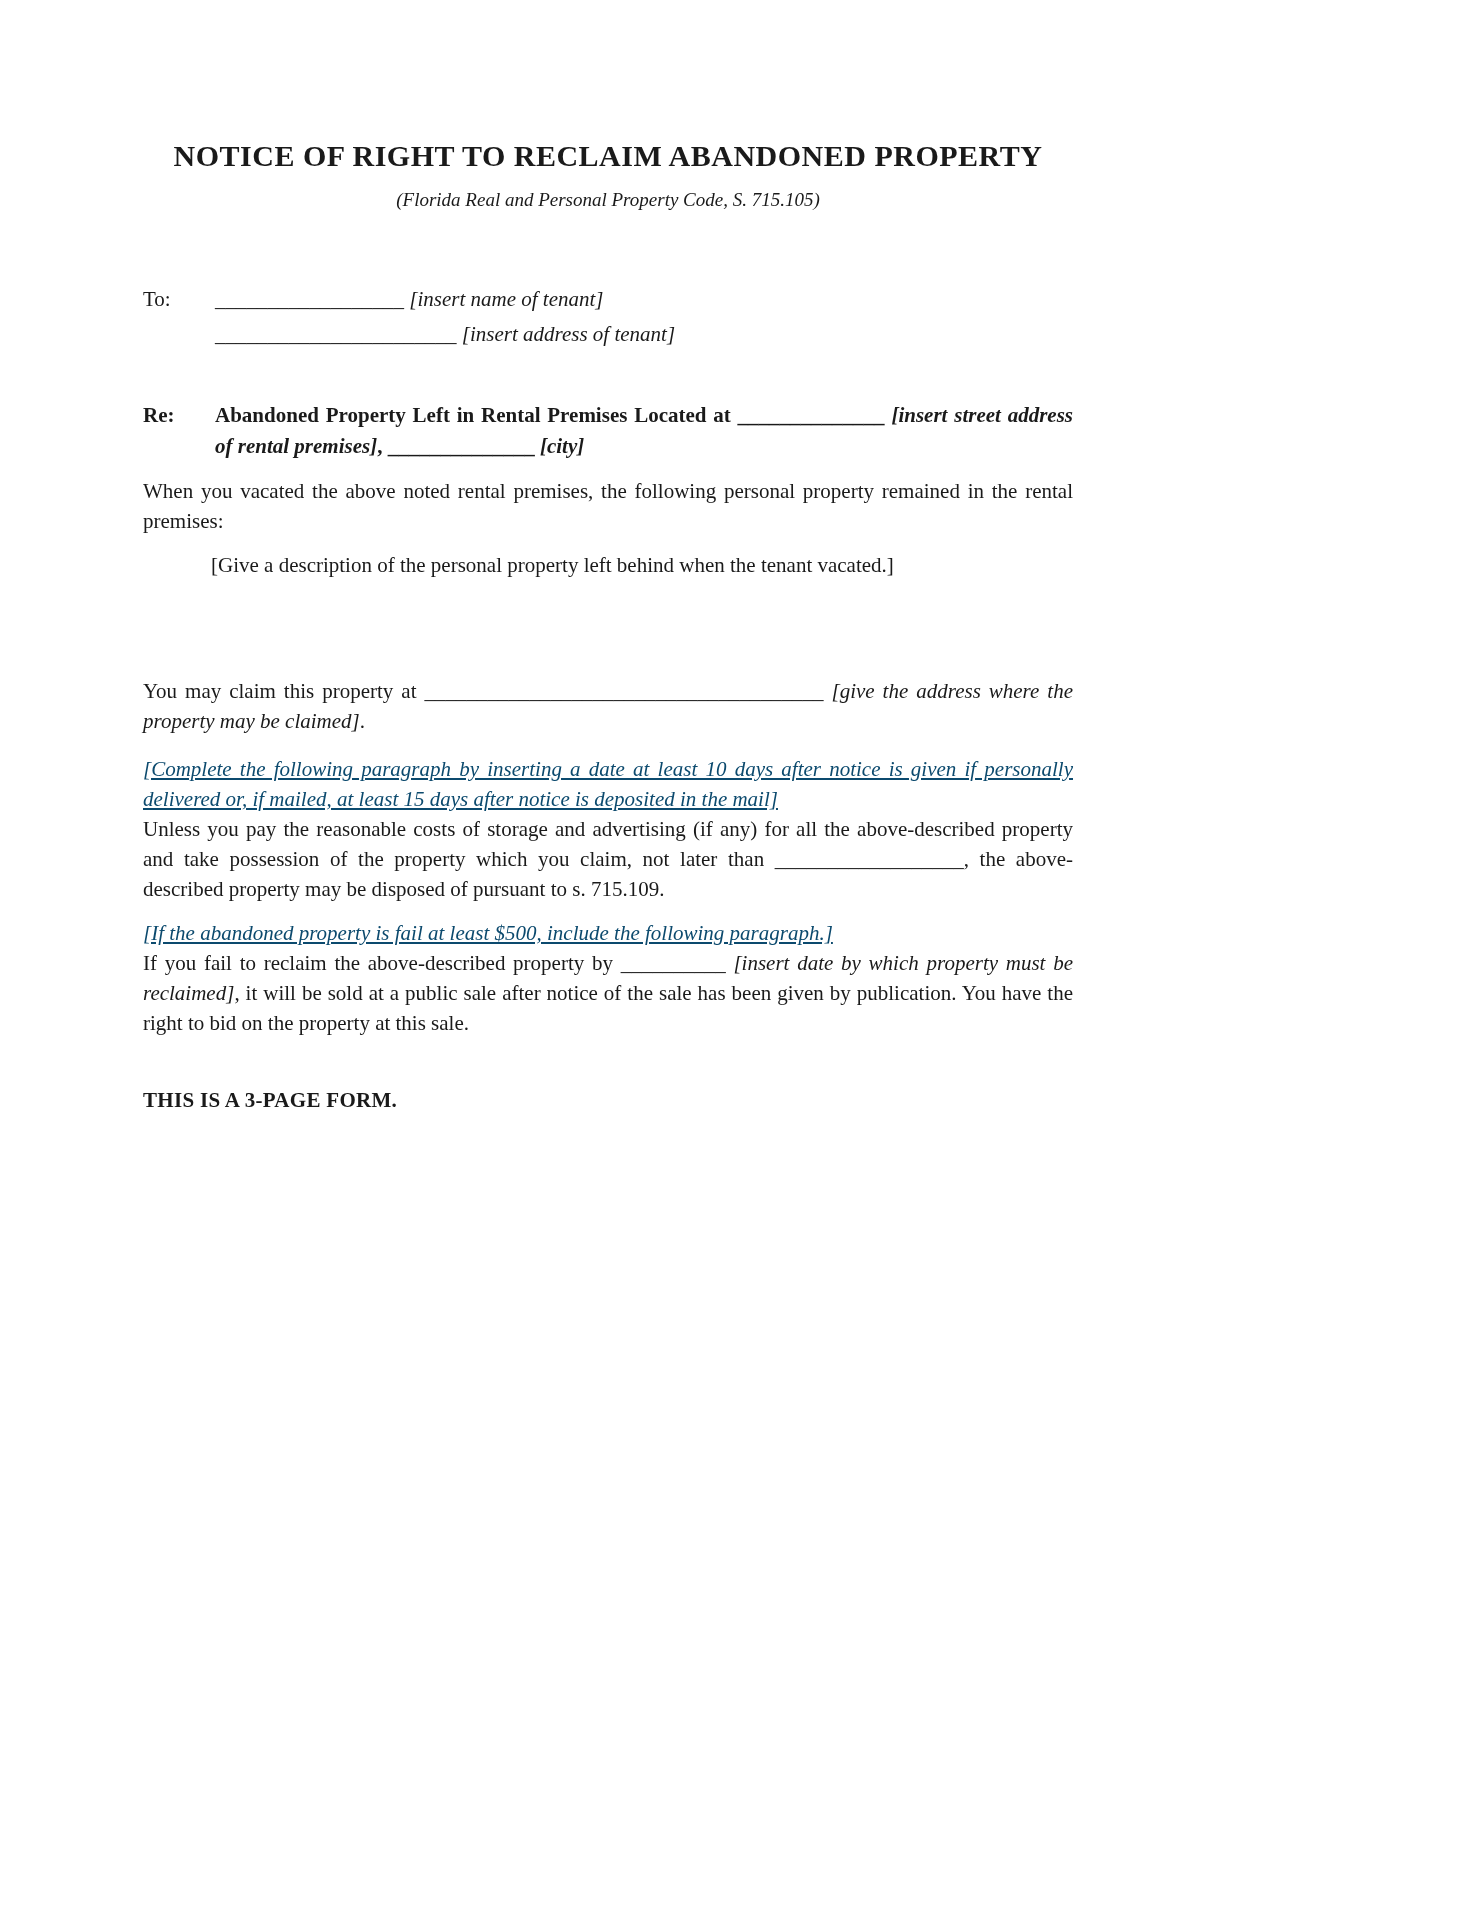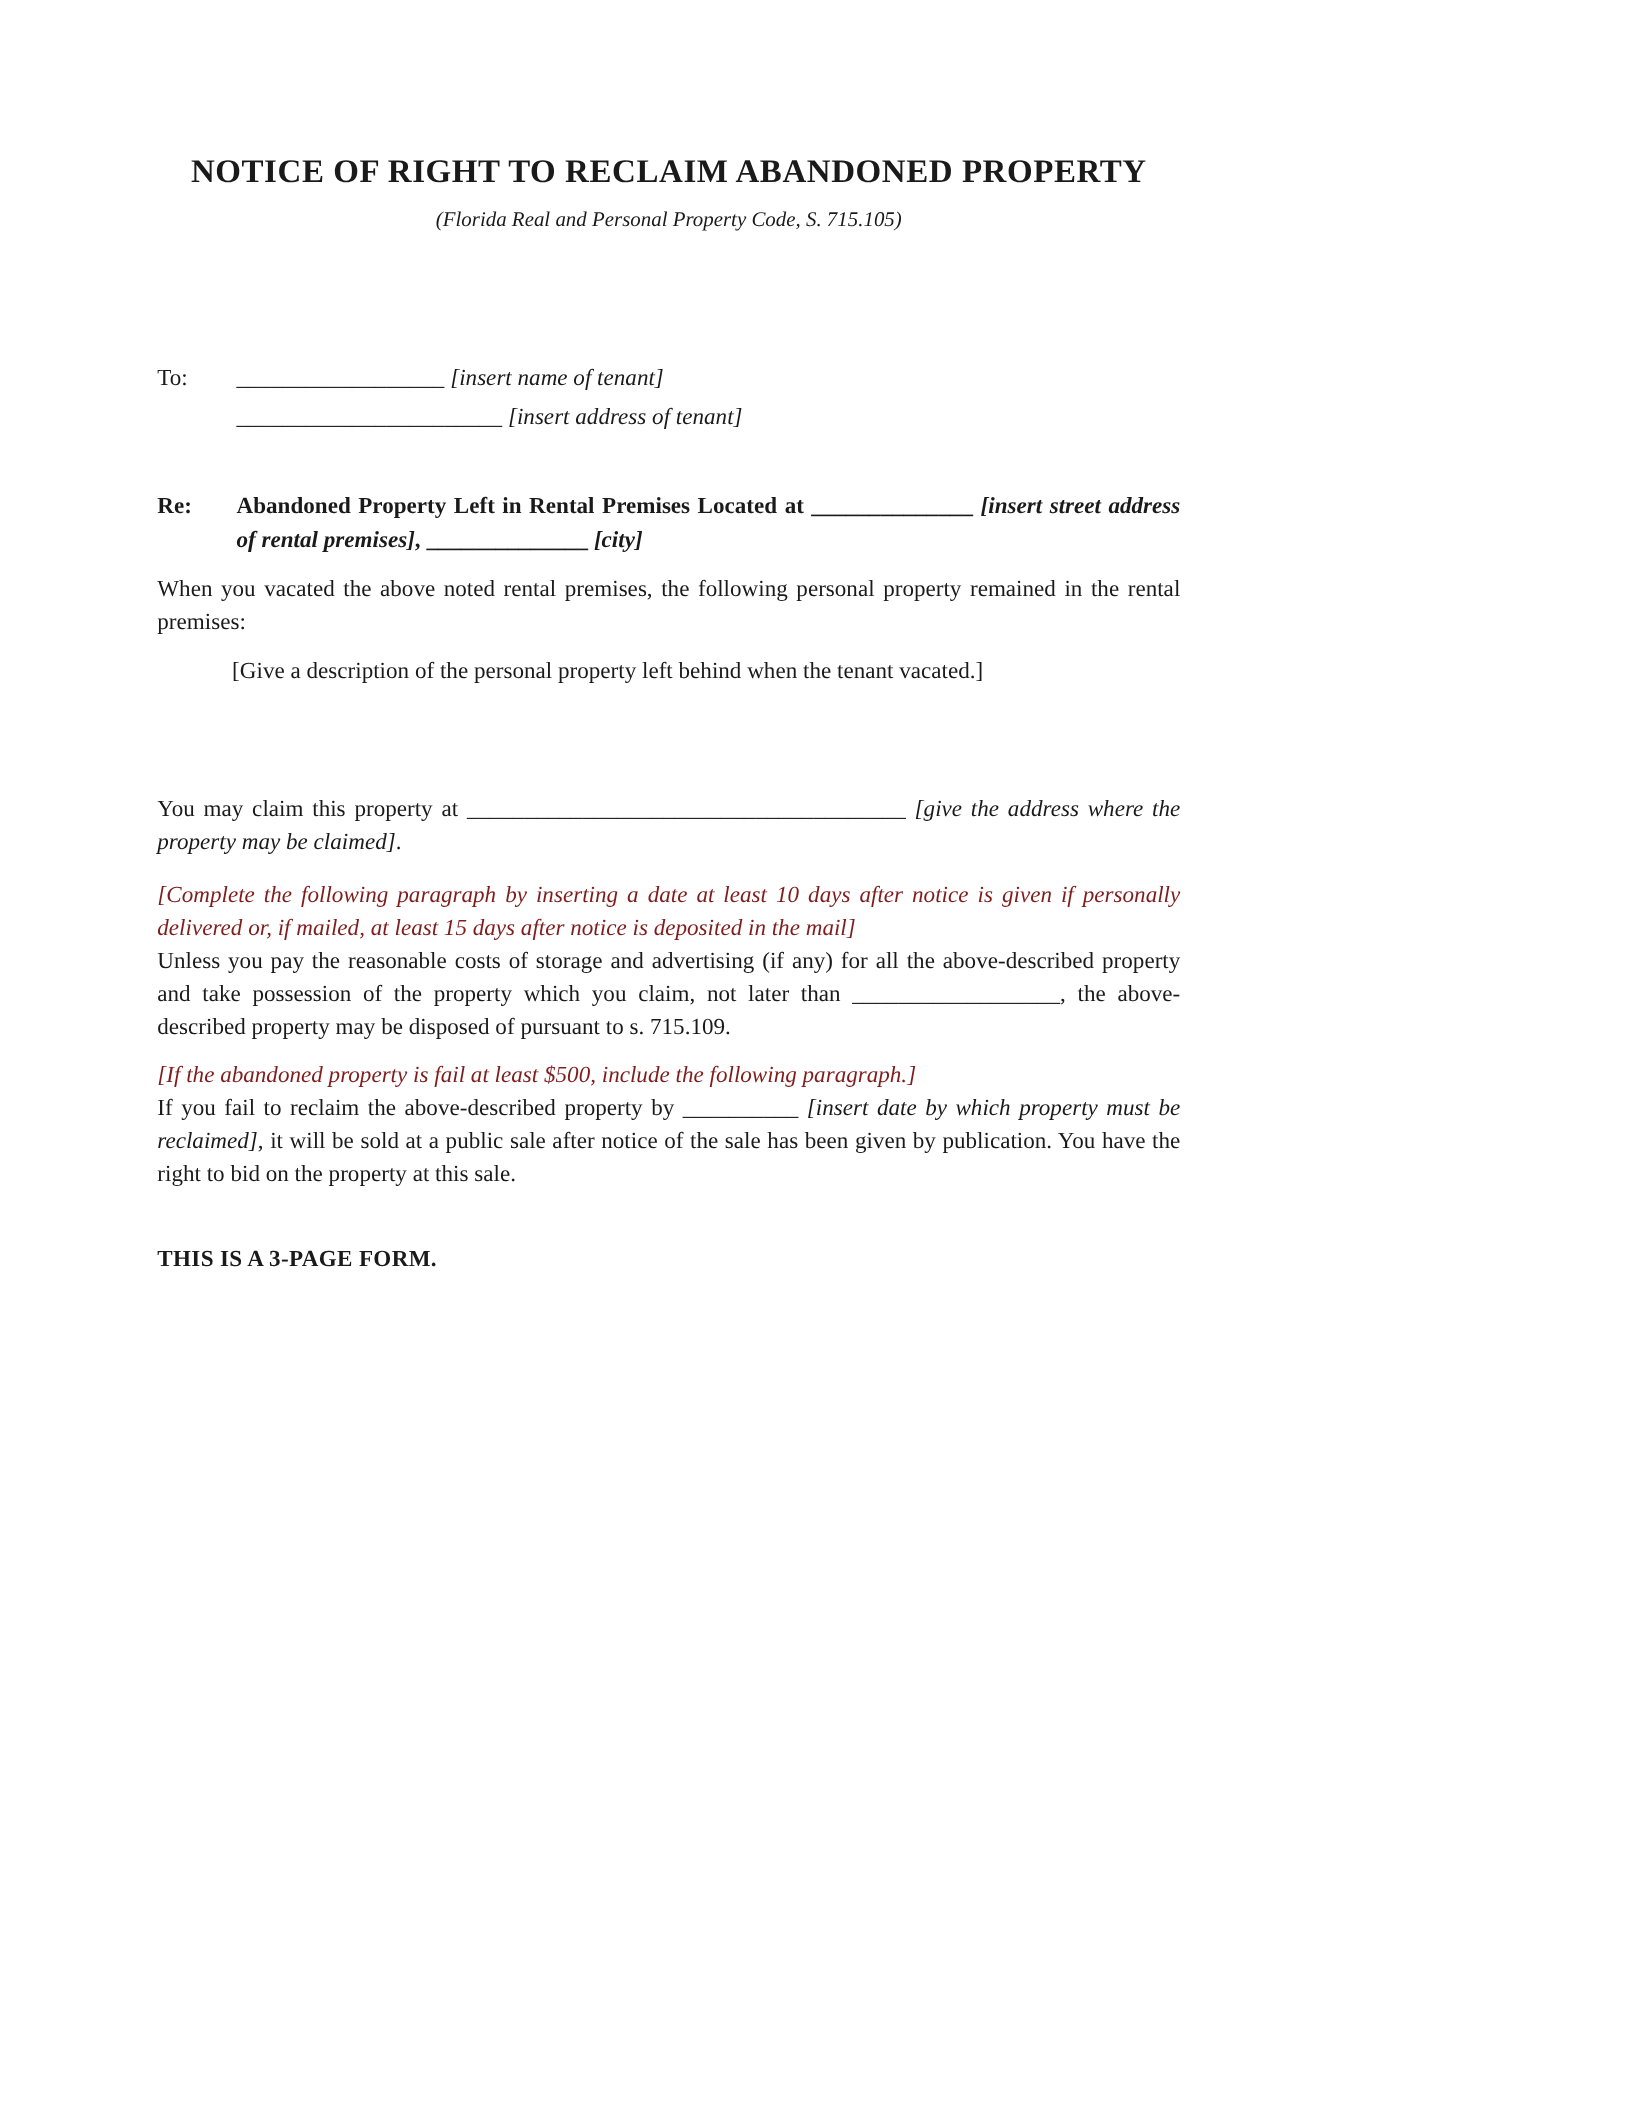--- a/index.html
+++ b/index.html
@@ -43,38 +43,39 @@
   }
   .labeled-block .block-label {
     flex: 0 0 72px;
     font-size: 21px;
   }
   .labeled-block .block-body {
     flex: 1 1 auto;
     font-size: 21px;
   }
   .to-block { margin-bottom: 48px; }
-  .to-block .block-label, .to-block .block-body { line-height: 35px; margin-top: 44px; }
+  .to-block .block-label, .to-block .block-body { line-height: 35px; }
   .re-block { margin-bottom: 14px; font-weight: bold; }
   .re-block .block-label, .re-block .block-body { line-height: 31px; }
   .re-block .block-body { text-align: justify; }
   .para {
     font-size: 21px;
     line-height: 30px;
     text-align: justify;
   }
   .p-vacated   { margin-bottom: 14px; }
   .p-give      { text-align: left; padding-left: 68px; margin-bottom: 96px; }
   .p-claim     { margin-bottom: 18px; }
   .p-unless    { margin-bottom: 14px; }
   .p-fail      { margin-bottom: 48px; }
   .instruction {
-    color: #7f1d1d;
+    color: #0c4a6e;
     font-style: italic;
     text-align: justify;
+    text-decoration: underline;
   }
   .form-note {
     font-size: 21px;
     line-height: 28px;
     font-weight: bold;
     letter-spacing: 0.3px;
   }
   .seg-n { font-style: normal; }
   .seg-i { font-style: italic; }
   .seg-b { font-weight: bold; }

